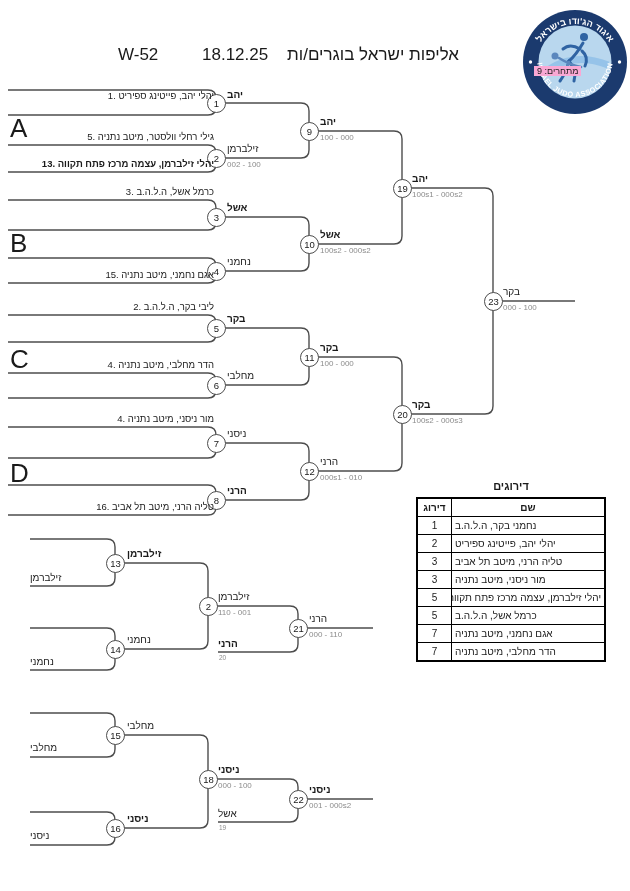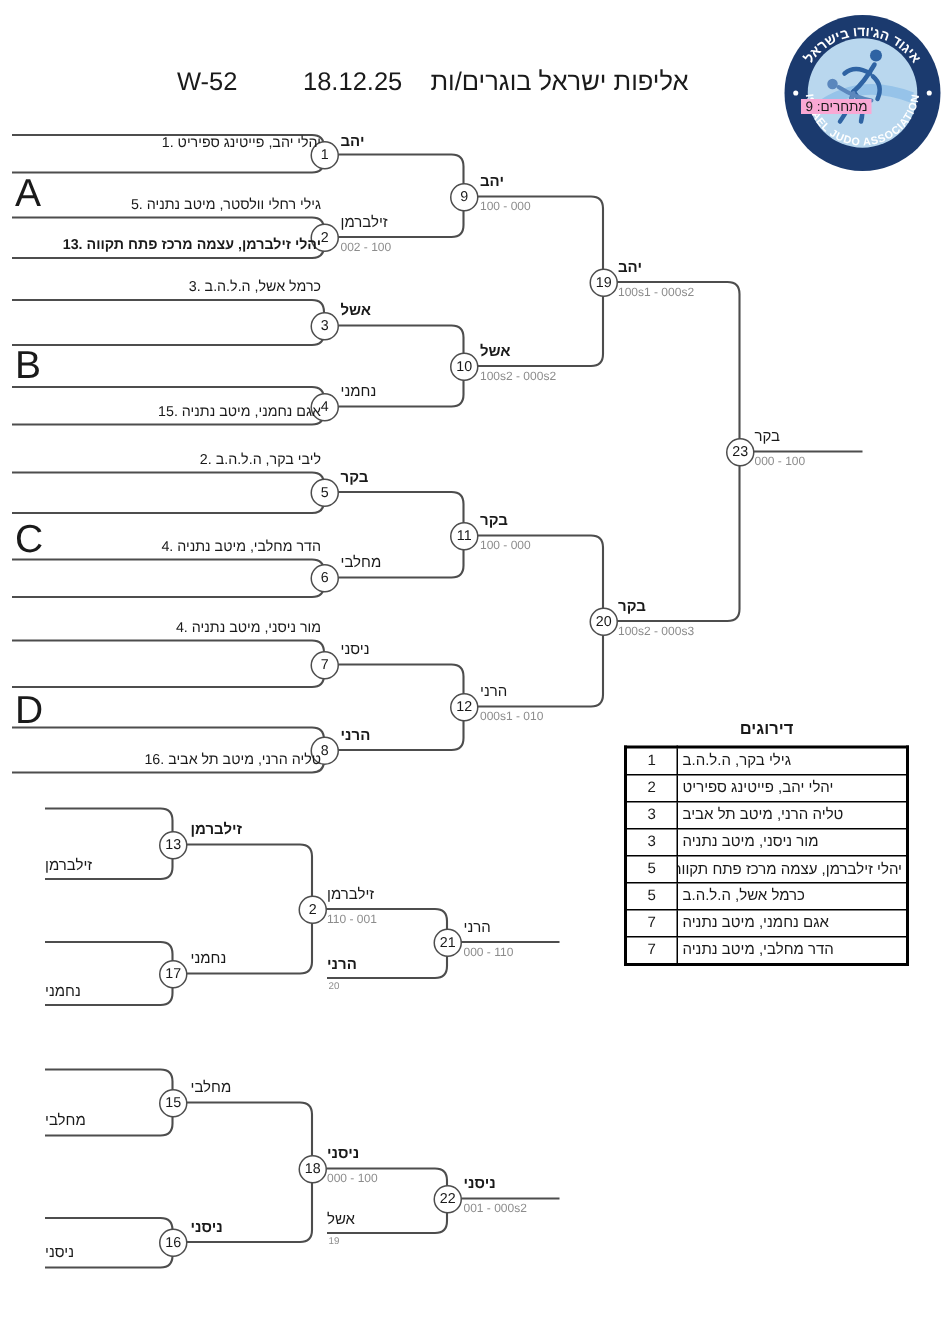--- a/index.html
+++ b/index.html
@@ -143,21 +143,21 @@
 <div class="mc" style="left:207px;top:434px">7</div>
 <div class="mc" style="left:207px;top:491px">8</div>
 <div class="mc" style="left:300px;top:122px">9</div>
 <div class="mc" style="left:300px;top:235px">10</div>
 <div class="mc" style="left:300px;top:348px">11</div>
 <div class="mc" style="left:300px;top:462px">12</div>
 <div class="mc" style="left:393px;top:179px">19</div>
 <div class="mc" style="left:393px;top:405px">20</div>
 <div class="mc" style="left:484px;top:292px">23</div>
 <div class="mc" style="left:106px;top:554px">13</div>
-<div class="mc" style="left:106px;top:640px">17</div>
+<div class="mc" style="left:106px;top:640px">14</div>
 <div class="mc" style="left:199px;top:597px">2</div>
 <div class="mc" style="left:289px;top:619px">21</div>
 <div class="mc" style="left:106px;top:726px">15</div>
 <div class="mc" style="left:106px;top:819px">16</div>
 <div class="mc" style="left:199px;top:770px">18</div>
 <div class="mc" style="left:289px;top:790px">22</div>
 
 <div class="wl b" style="left:227px;top:89px">יהב</div>
 <div class="wl" style="left:227px;top:143px">זילברמן</div>
 <div class="sc" style="left:227px;top:160px">002 - 100</div>
@@ -199,23 +199,27 @@
 <div class="pname b" style="left:218px;top:638px">הרני</div>
 <div class="tiny" style="left:219px;top:654px">20</div>
 <div class="pname" style="left:30px;top:742px">מחלבי</div>
 <div class="pname" style="left:30px;top:830px">ניסני</div>
 <div class="pname" style="left:218px;top:808px">אשל</div>
 <div class="tiny" style="left:219px;top:824px">19</div>
 
 <div class="rk-title">דירוגים</div>
 <table class="rk">
   <tbody>
+      <tr>
+    <th style="width:27px">דירוג</th>
+    <th>שם</th>
+  </tr>
   <tr>
     <td class="rkn">1</td>
-    <td class="nm" dir="rtl">גילי בקר, ה.ל.ה.ב</td>
+    <td class="nm" dir="rtl">נחמני בקר, ה.ל.ה.ב</td>
   </tr>
   <tr>
     <td class="rkn">2</td>
     <td class="nm" dir="rtl">יהלי יהב, פייטינג ספיריט</td>
   </tr>
   <tr>
     <td class="rkn">3</td>
     <td class="nm" dir="rtl">טליה הרני, מיטב תל אביב</td>
   </tr>
   <tr>

